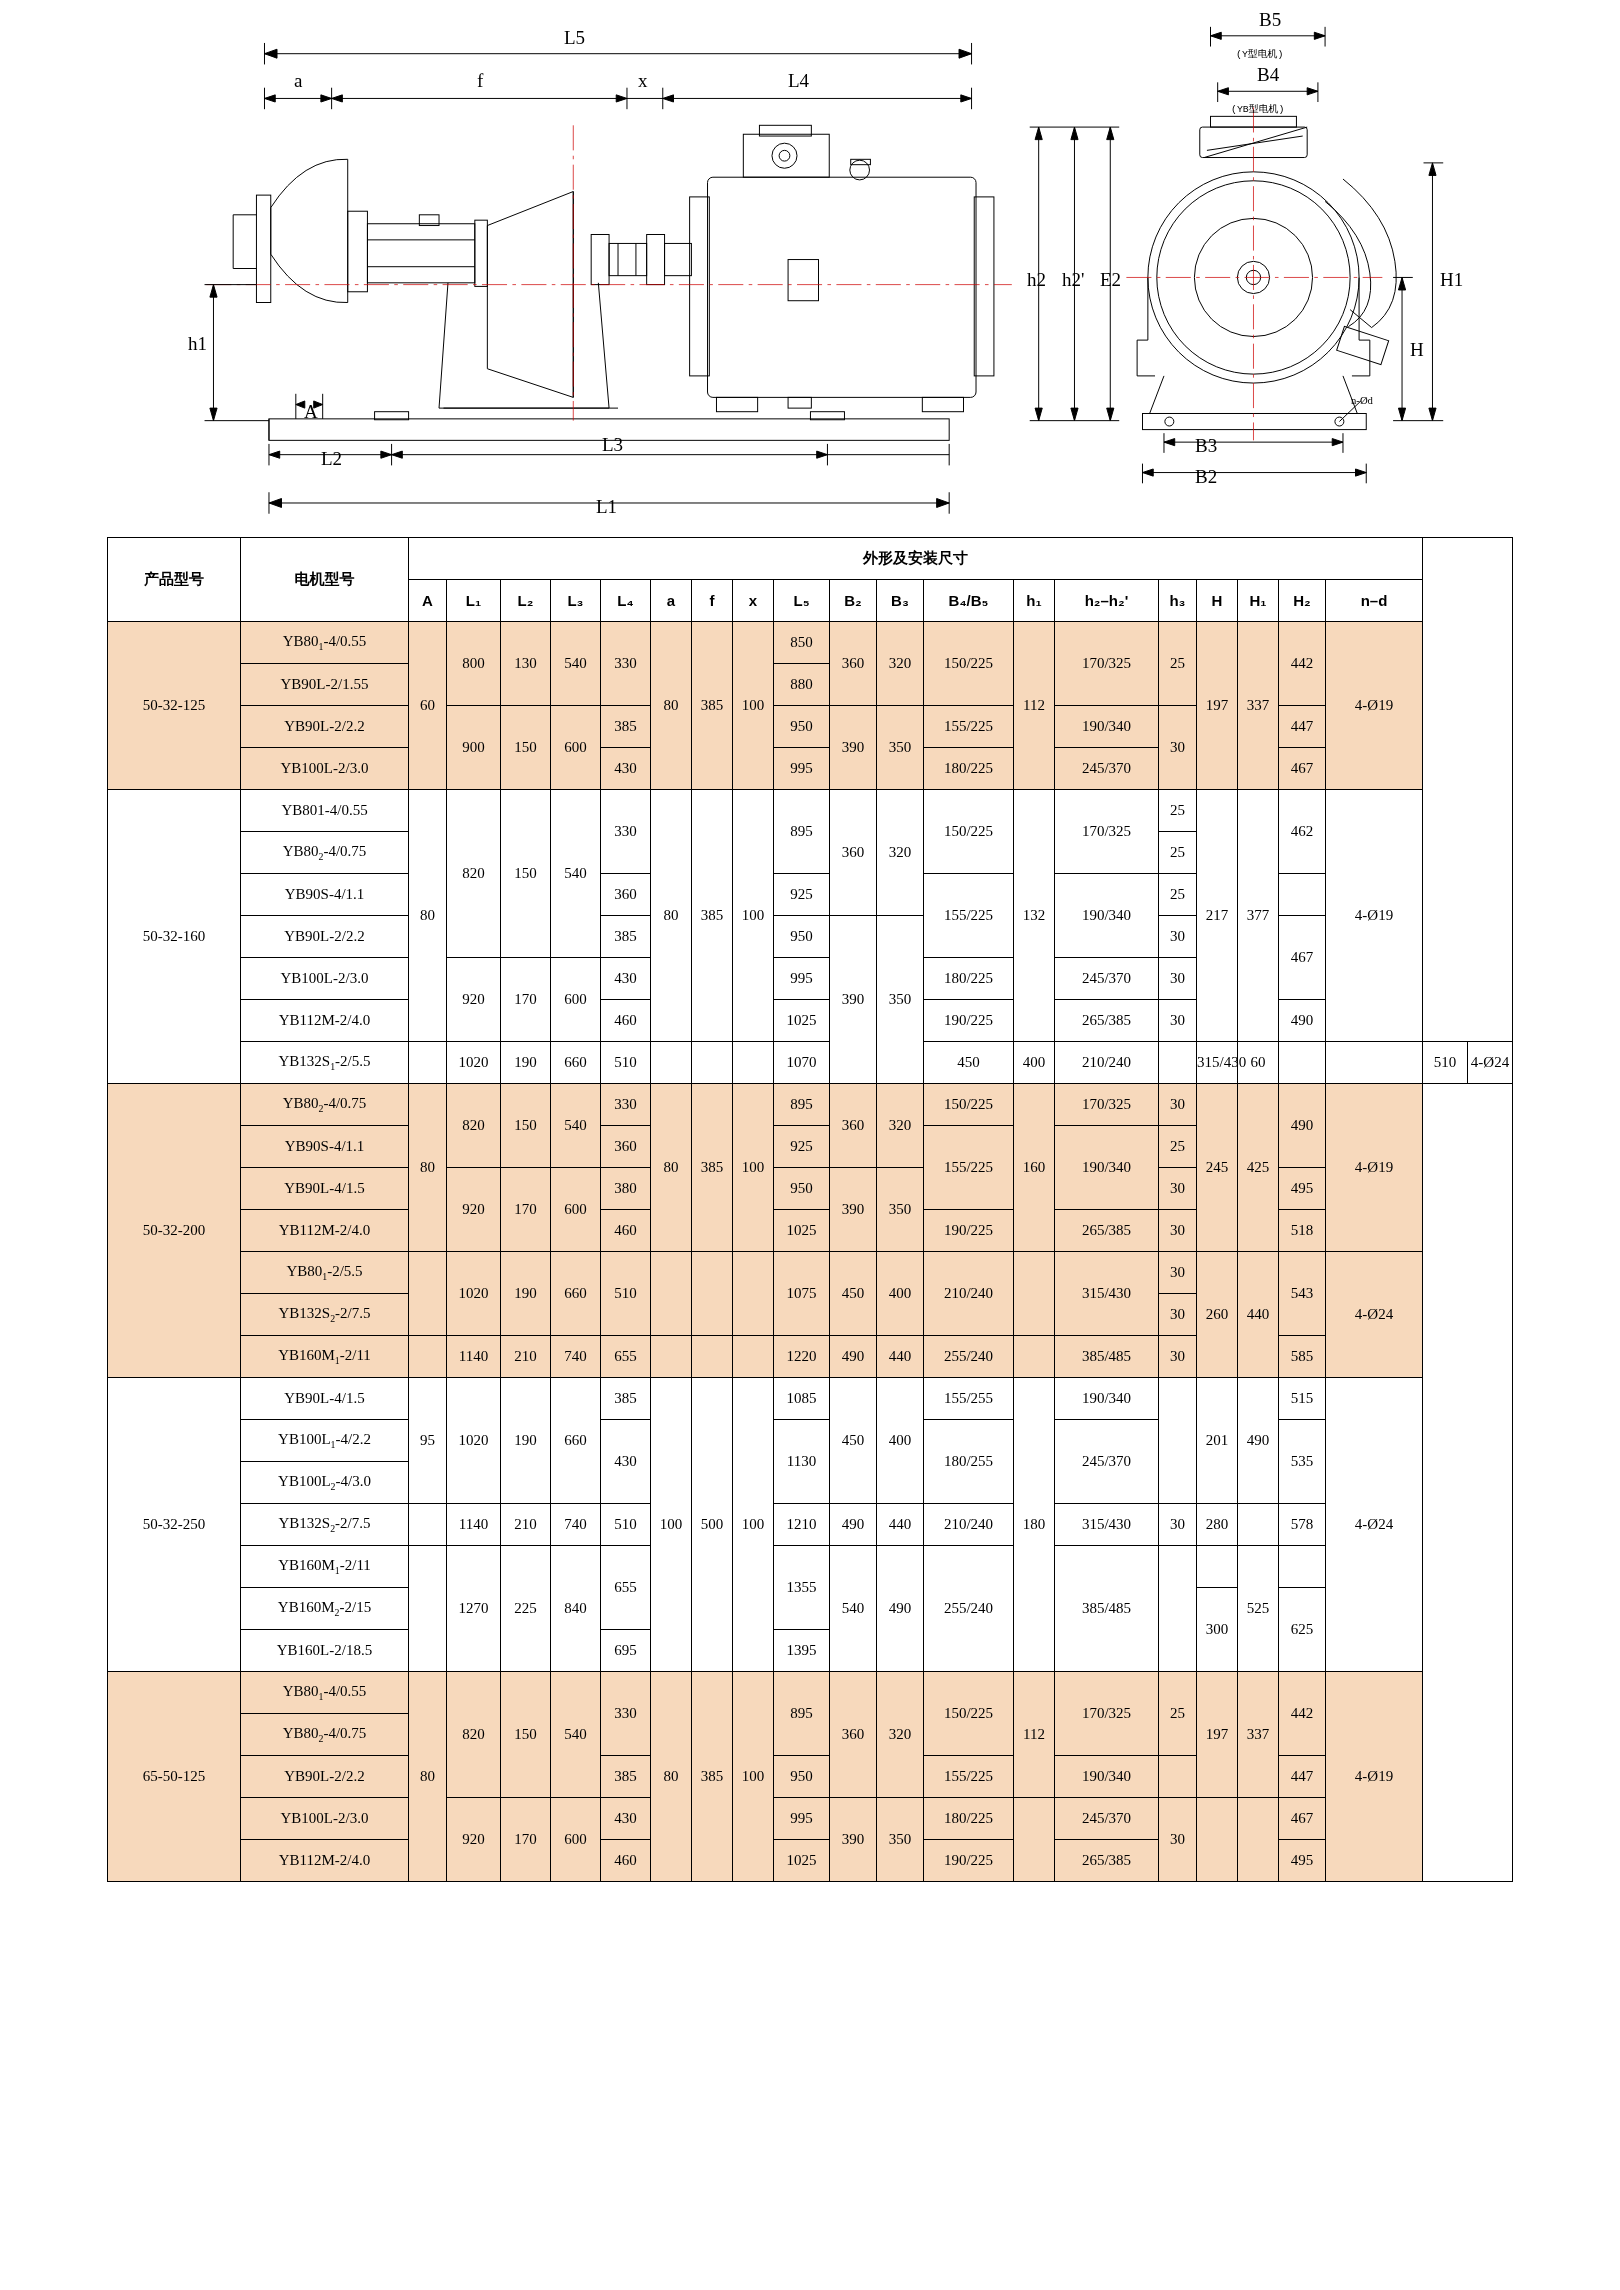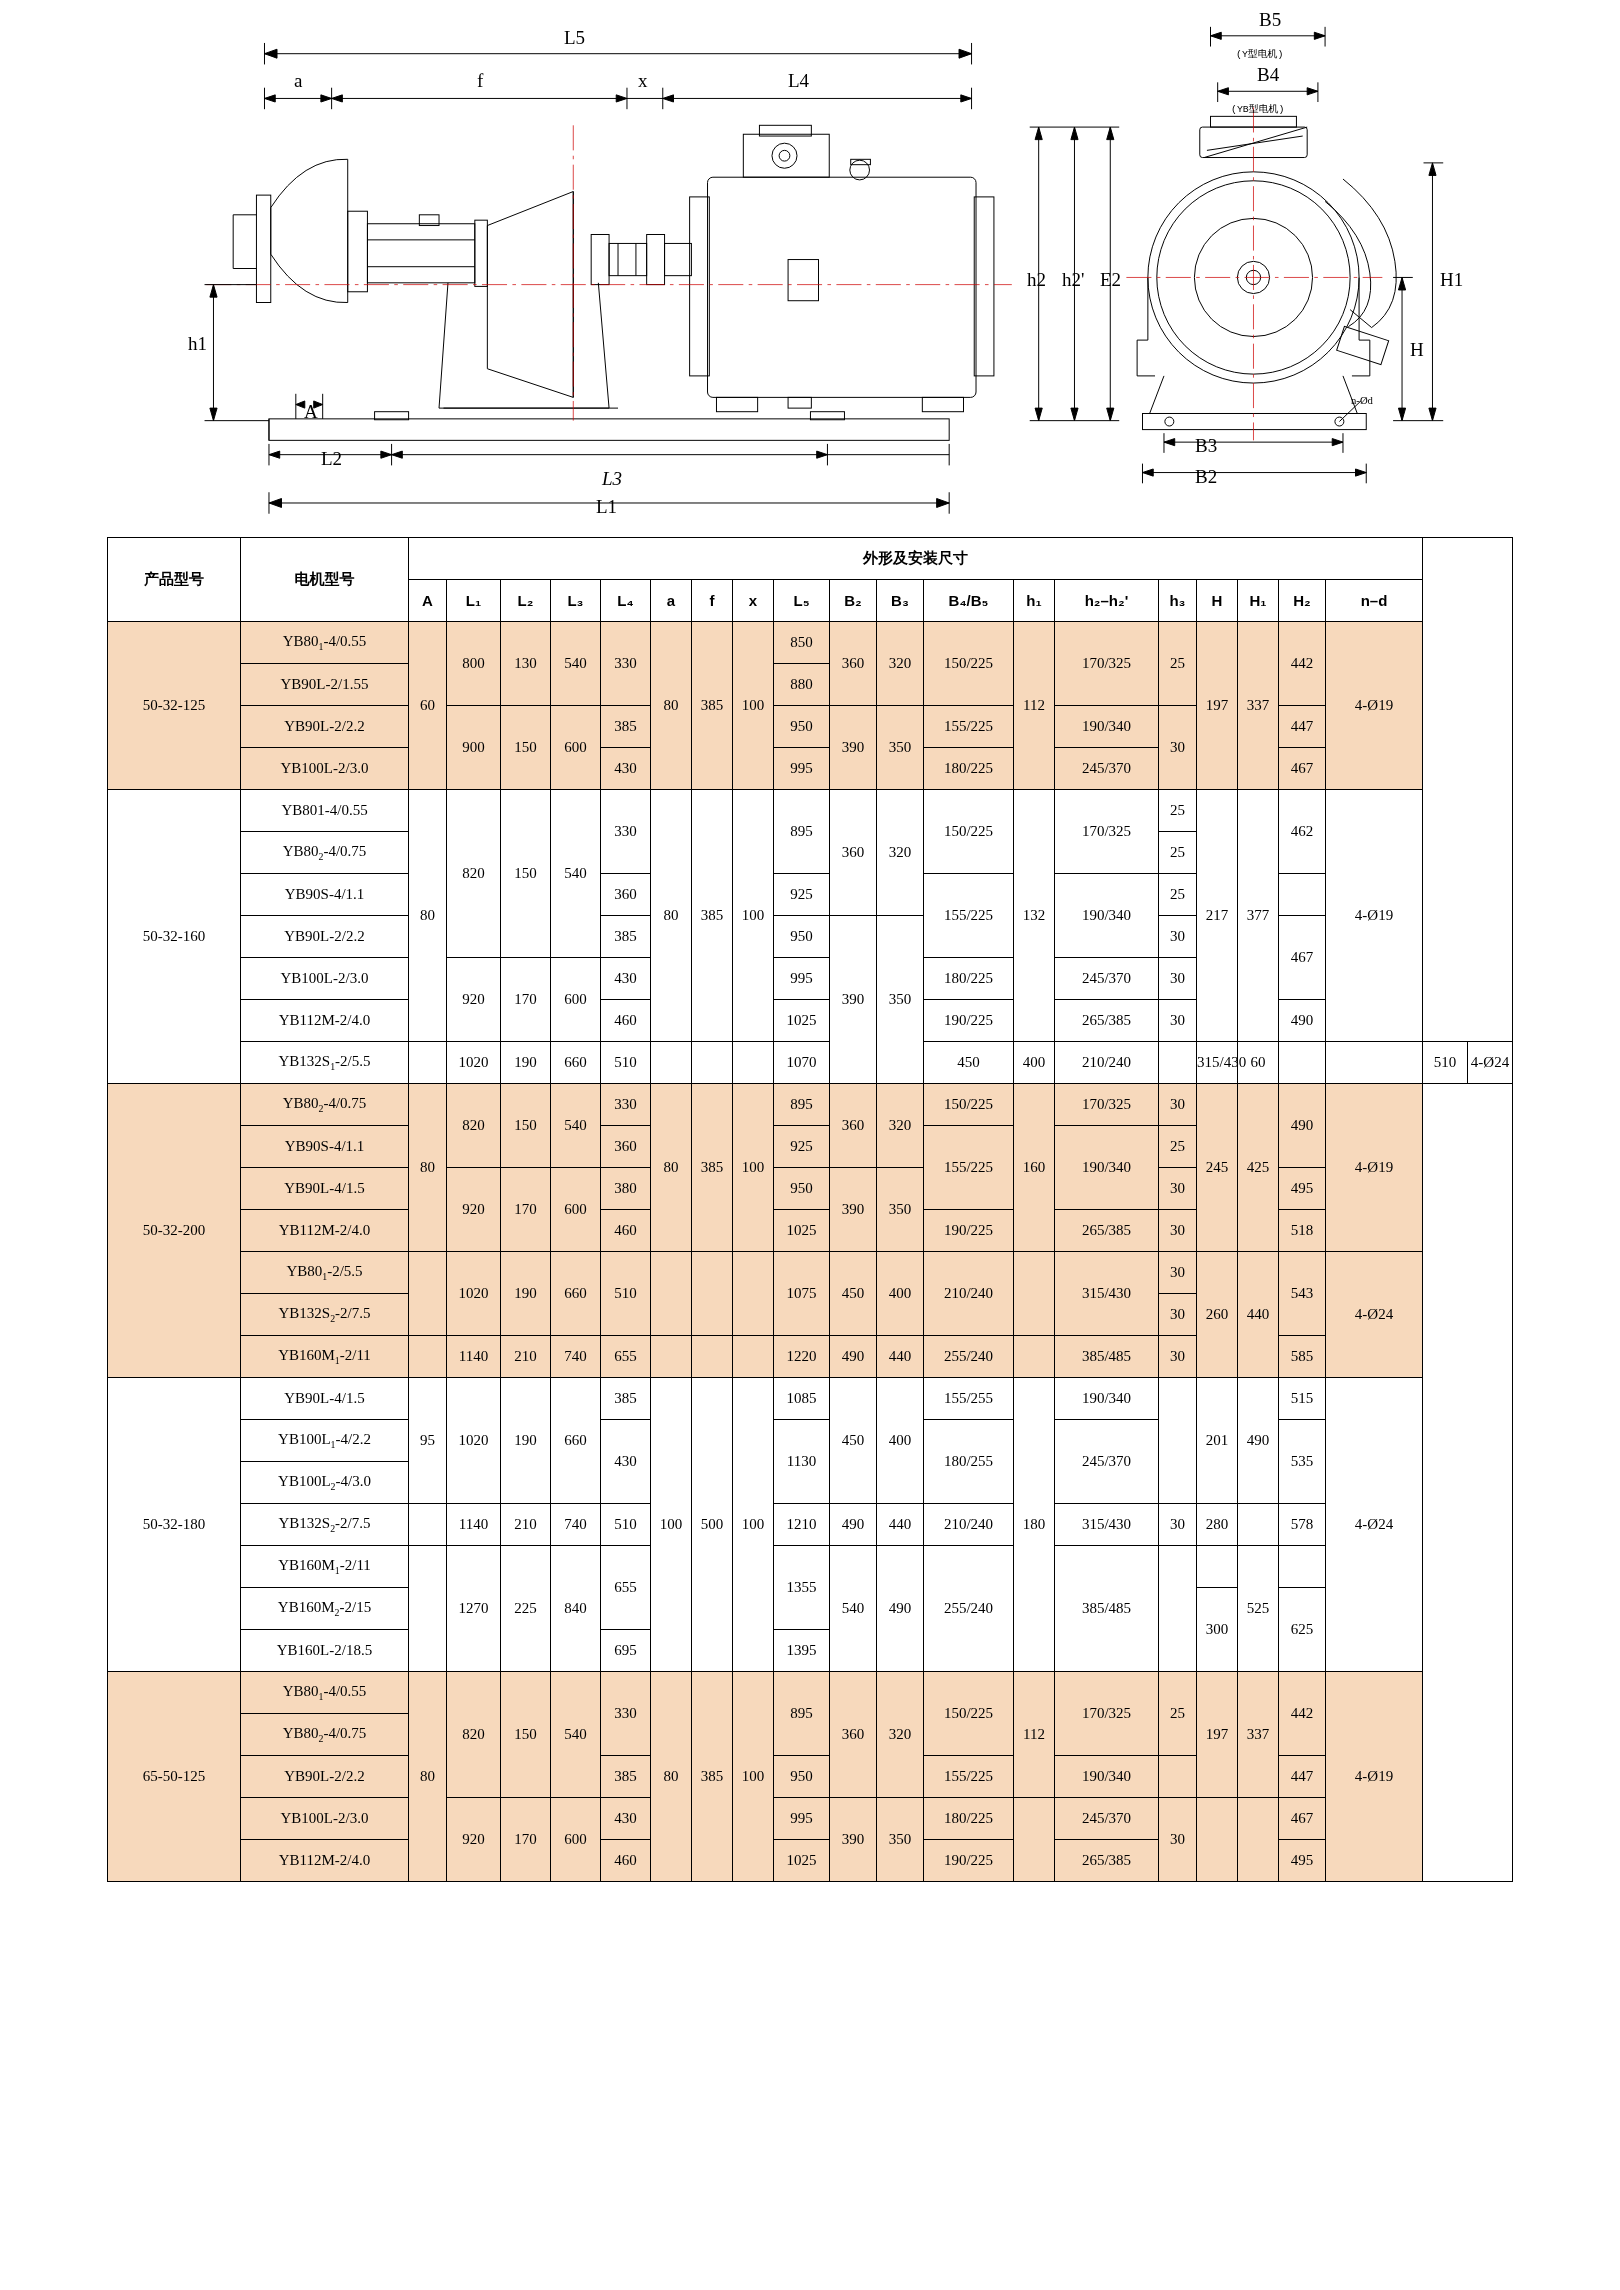--- a/index.html
+++ b/index.html
@@ -228,21 +228,21 @@
     </svg>
 
     <span class="dimlabel" style="left:564px;top:27px;">L5</span>
     <span class="dimlabel" style="left:294px;top:70px;">a</span>
     <span class="dimlabel" style="left:477px;top:70px;">f</span>
     <span class="dimlabel" style="left:638px;top:70px;">x</span>
     <span class="dimlabel" style="left:788px;top:70px;">L4</span>
     <span class="dimlabel" style="left:188px;top:333px;">h1</span>
     <span class="dimlabel" style="left:304px;top:401px;">A</span>
     <span class="dimlabel" style="left:321px;top:448px;">L2</span>
-    <span class="dimlabel" style="left:602px;top:468px;font-style:italic;">L3</span>
+    <span class="dimlabel" style="left:602px;top:434px;">L3</span>
     <span class="dimlabel" style="left:596px;top:496px;">L1</span>
     <span class="dimlabel" style="left:1027px;top:269px;">h2</span>
     <span class="dimlabel" style="left:1062px;top:269px;">h2'</span>
     <span class="dimlabel" style="left:1100px;top:269px;">E2</span>
     <span class="dimlabel" style="left:1259px;top:9px;">B5</span>
     <span class="dimlabel cn" style="left:1236px;top:47px;">(Y型电机)</span>
     <span class="dimlabel" style="left:1257px;top:64px;">B4</span>
     <span class="dimlabel cn" style="left:1231px;top:102px;">(YB型电机)</span>
     <span class="dimlabel" style="left:1440px;top:269px;">H1</span>
     <span class="dimlabel" style="left:1410px;top:339px;">H</span>
@@ -535,21 +535,21 @@
         <td>490</td>
         <td>440</td>
         <td>255/240</td>
         <td></td>
         <td>385/485</td>
         <td>30</td>
         <td>585</td>
       </tr>
 
       <tr class="white">
-        <td class="model" rowspan="7">50-32-180</td>
+        <td class="model" rowspan="7">50-32-250</td>
         <td class="motor">YB90L-4/1.5</td>
         <td rowspan="3">95</td>
         <td rowspan="3">1020</td>
         <td rowspan="3">190</td>
         <td rowspan="3">660</td>
         <td>385</td>
         <td rowspan="7">100</td>
         <td rowspan="7">500</td>
         <td rowspan="7">100</td>
         <td>1085</td>

